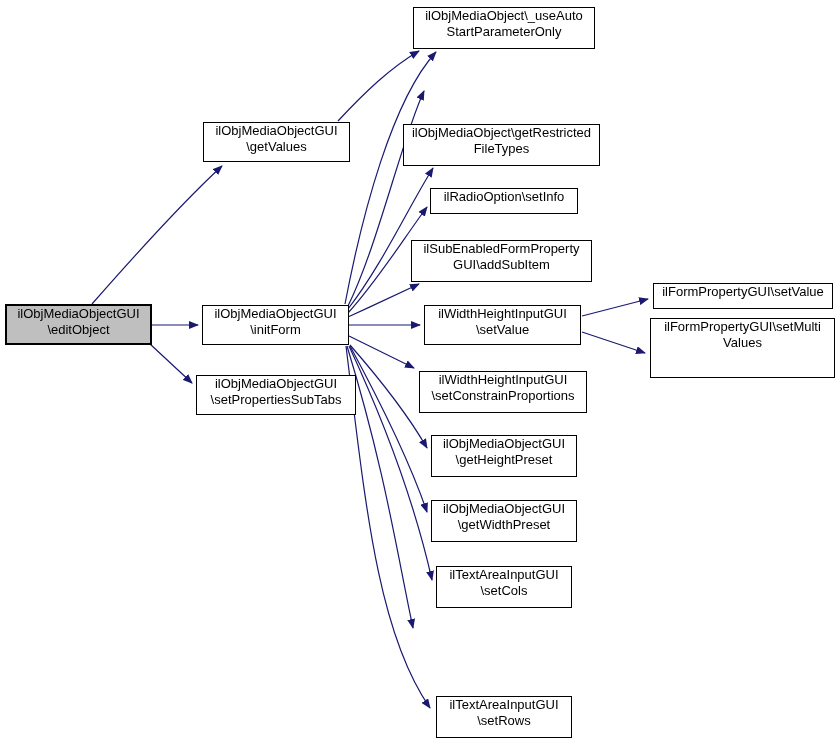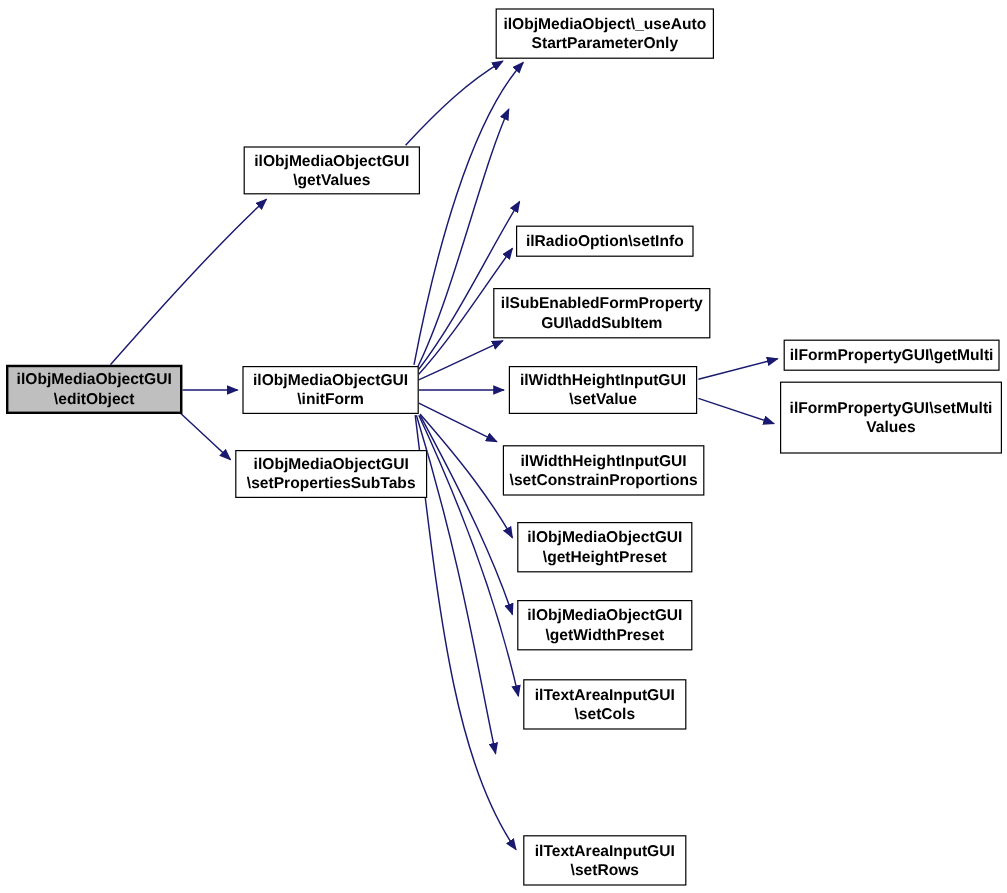--- a/index.html
+++ b/index.html
@@ -19,25 +19,24 @@
     stroke-width:1.2;
     fill:none;
   }
   #arrowhead path{fill:var(--edge,#191970);stroke:none;}
   .node{
     position:absolute;
     box-sizing:border-box;
     background:var(--node-fill,#ffffff);
     border:1px solid var(--node-border,#000000);
     color:var(--text,#000000);
-    display:flex;align-items:center;justify-content:center;
+    display:flex;justify-content:center;
     text-align:center;
     font-size:13px;line-height:1.26;
     cursor:pointer;
-    font-weight:bold;
   }
   .node.highlight{
     background:var(--highlight-fill,#bfbfbf);
     border-width:2px;
     cursor:default;
   }
   .node-label{white-space:pre-line;}
 </style>
 </head>
 <body>
@@ -89,20 +88,24 @@
     <span class="node-label">ilObjMediaObjectGUI
 \setPropertiesSubTabs</span>
   </div>
 
   <div class="node" style="left:413px;top:7px;width:182px;height:42px;">
     <span class="node-label">ilObjMediaObject\_useAuto
 StartParameterOnly</span>
   </div>
 
 
+  <div class="node" style="left:403px;top:124px;width:197px;height:42px;">
+    <span class="node-label">ilObjMediaObject\getRestricted
+FileTypes</span>
+  </div>
 
   <div class="node" style="left:411px;top:240px;width:181px;height:42px;">
     <span class="node-label">ilSubEnabledFormProperty
 GUI\addSubItem</span>
   </div>
 
   <div class="node" style="left:430px;top:188px;width:148px;height:26px;">
     <span class="node-label">ilRadioOption\setInfo</span>
   </div>
 
@@ -131,21 +134,21 @@
 \setCols</span>
   </div>
 
 
   <div class="node" style="left:436px;top:696px;width:136px;height:42px;">
     <span class="node-label">ilTextAreaInputGUI
 \setRows</span>
   </div>
 
   <div class="node" style="left:653px;top:283px;width:180px;height:26px;">
-    <span class="node-label">ilFormPropertyGUI\getMulti</span>
+    <span class="node-label">ilFormPropertyGUI\setValue</span>
   </div>
 
   <div class="node" style="left:650px;top:318px;width:185px;height:60px;">
     <span class="node-label">ilFormPropertyGUI\setMulti
 Values</span>
   </div>
 
 </div>
 
 </body></html>

